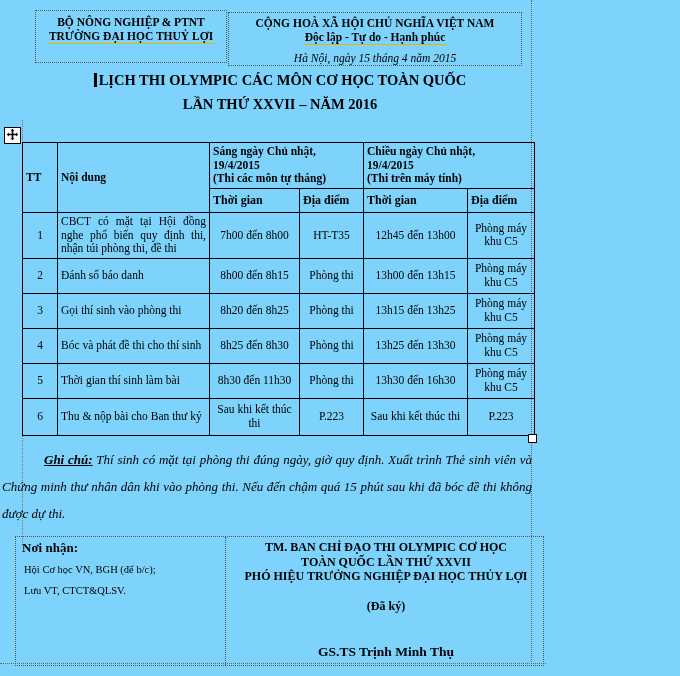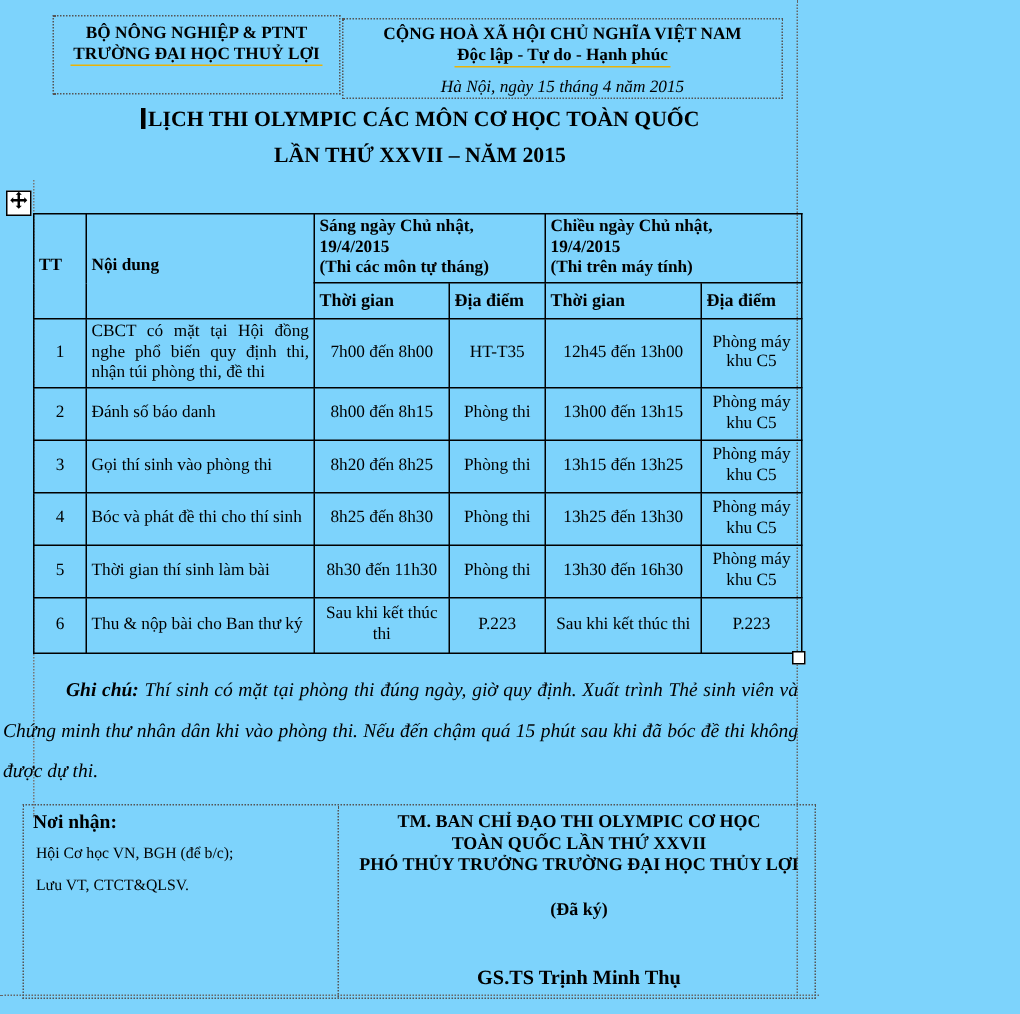--- a/index.html
+++ b/index.html
@@ -36,21 +36,21 @@
   table.sched th, table.sched td { border:1px solid #000; vertical-align:middle; padding:2px 3px; font-size:11.5px; line-height:13.5px; }
   table.sched th { font-weight:bold; text-align:left; }
   td.c-tt { text-align:center; }
   td.c-nd { text-align:justify; }
   td.c-ct { text-align:center; }
   tr.hdr-top th { height:46px; }
   tr.hdr-sub th { height:24px; font-size:12px; }
 
   
   .note { position:absolute; left:2px; top:446px; width:530px; font-style:italic; font-size:13px; line-height:27px; text-align:justify; text-indent:42px; }
-  .note .note-label { font-weight:bold; }
+  .note .note-label { font-weight:bold; text-decoration:underline; }
 
   
   .footer-box { position:absolute; left:15px; top:536px; width:529px; height:130px; border:1px dotted #555; }
   .recipients { position:absolute; left:0; top:0; width:210px; height:128px; border-right:1px dotted #555; padding:3px 4px 0 6px; }
   .recipients-label { font-weight:bold; font-size:13px; }
   .recipient-item { font-size:10.5px; line-height:12.5px; margin:8px 0 0 10px; text-indent:-8px; }
   .sig-block { position:absolute; left:211px; top:0; width:318px; height:128px; text-align:center; }
   .sig-line { font-weight:bold; font-size:12px; line-height:14.5px; }
   .sig-block .sig-first { margin-top:3px; }
   .sig-signed { font-weight:bold; font-size:12px; margin-top:15px; }
@@ -71,21 +71,21 @@
   </div>
 
   <div class="hdr-box hdr-right">
     <div class="hdr-line1">CỘNG HOÀ XÃ HỘI CHỦ NGHĨA VIỆT NAM</div>
     <div class="hdr-line2"><span>Độc lập - Tự do - Hạnh phúc</span></div>
     <div class="hdr-date">Hà Nội, ngày 15 tháng 4 năm 2015</div>
   </div>
 
   <div class="title-wrap">
     <div class="title-line1"><span class="cursor-bar"></span><span>LỊCH THI OLYMPIC CÁC MÔN CƠ HỌC TOÀN QUỐC</span></div>
-    <div class="title-line2">LẦN THỨ XXVII – NĂM 2015</div>
+    <div class="title-line2">LẦN THỨ XXVII – NĂM 2016</div>
   </div>
 
   <div class="move-handle">
     <span>
       <svg width="13" height="13" viewBox="0 0 16 16">
           <path d="M8 1 L10.5 3.5 H9 V7 H12.5 V5.5 L15 8 L12.5 10.5 V9 H9 V12.5 H10.5 L8 15 L5.5 12.5 H7 V9 H3.5 V10.5 L1 8 L3.5 5.5 V7 H7 V3.5 H5.5 Z" fill="#000"></path>
         </svg>
     </span>
   </div>
 
@@ -180,19 +180,19 @@
 
   <div class="footer-box">
     <div class="recipients">
       <div class="recipients-label">Nơi nhận:</div>
       <div class="recipient-item">Hội Cơ học VN, BGH (để b/c);</div>
       <div class="recipient-item">Lưu VT, CTCT&amp;QLSV.</div>
     </div>
     <div class="sig-block">
       <div class="sig-line sig-first">TM. BAN CHỈ ĐẠO THI OLYMPIC CƠ HỌC</div>
       <div class="sig-line">TOÀN QUỐC LẦN THỨ XXVII</div>
-      <div class="sig-line">PHÓ THỦY TRƯỞNG TRƯỜNG ĐẠI HỌC THỦY LỢI</div>
+      <div class="sig-line">PHÓ HIỆU TRƯỞNG NGHIỆP ĐẠI HỌC THỦY LỢI</div>
       <div class="sig-signed">(Đã ký)</div>
       <div class="sig-name">GS.TS Trịnh Minh Thụ</div>
     </div>
   </div>
 
 </div>
 
 </body></html>

